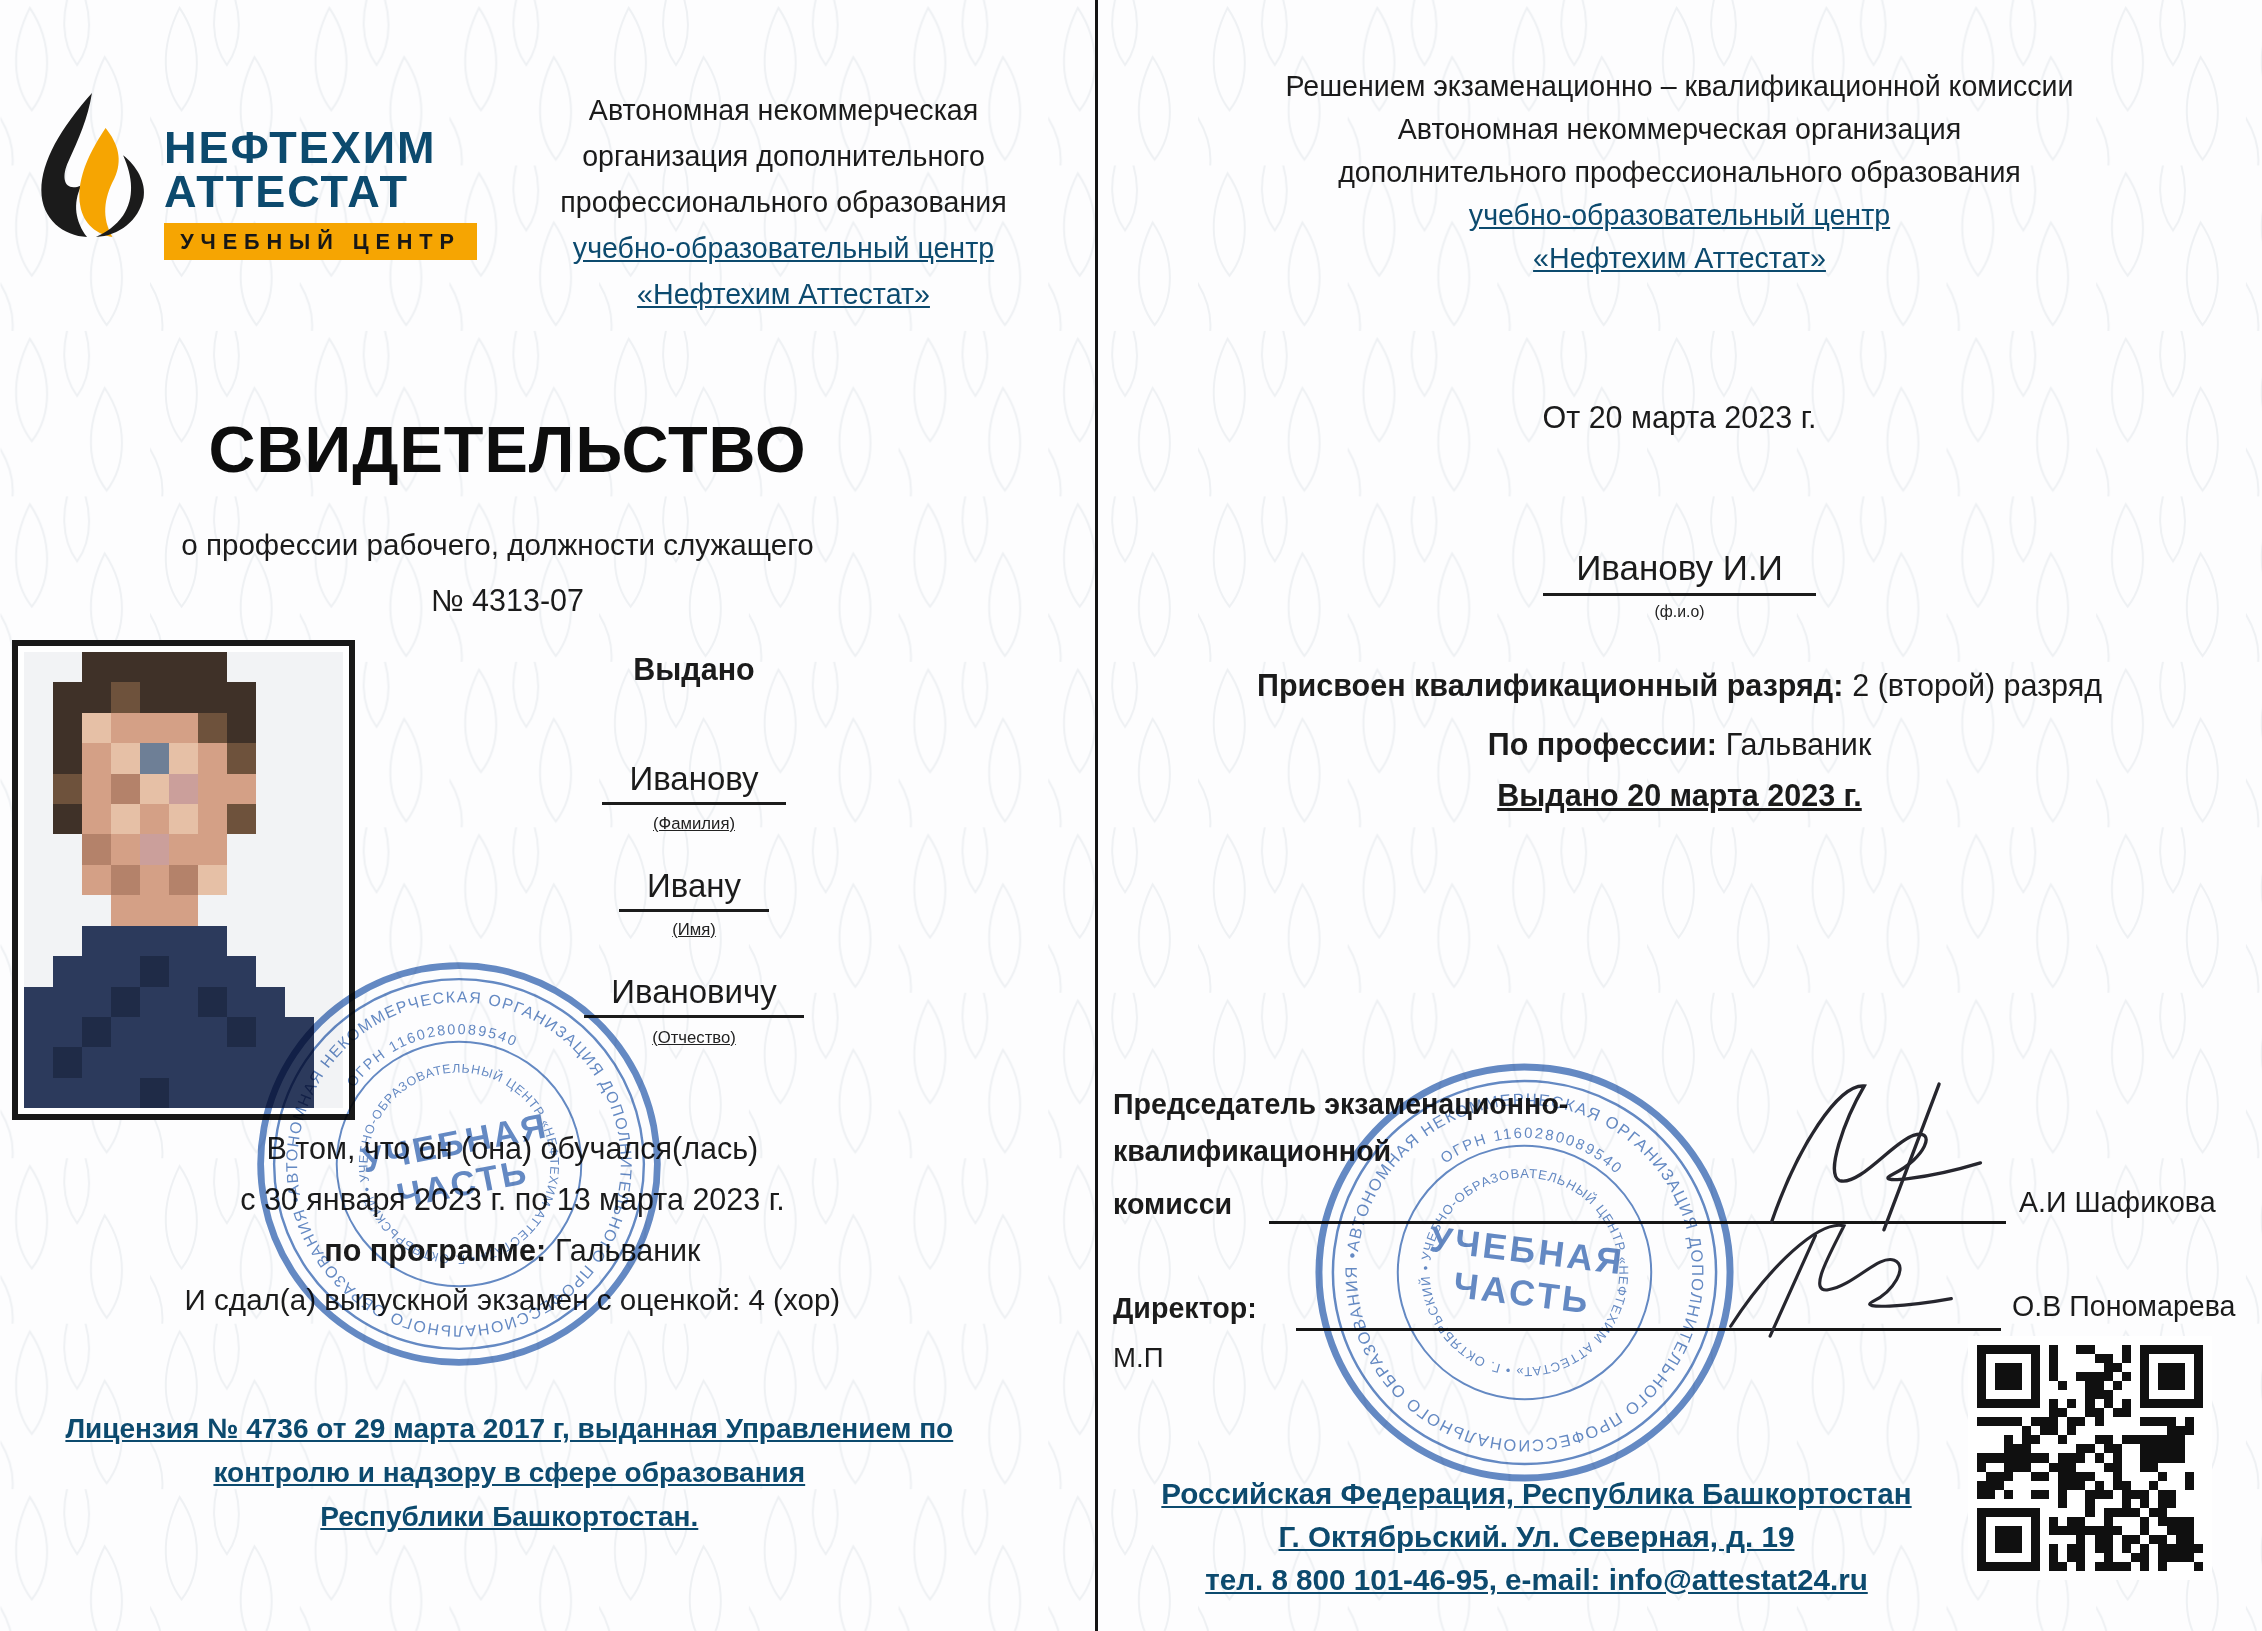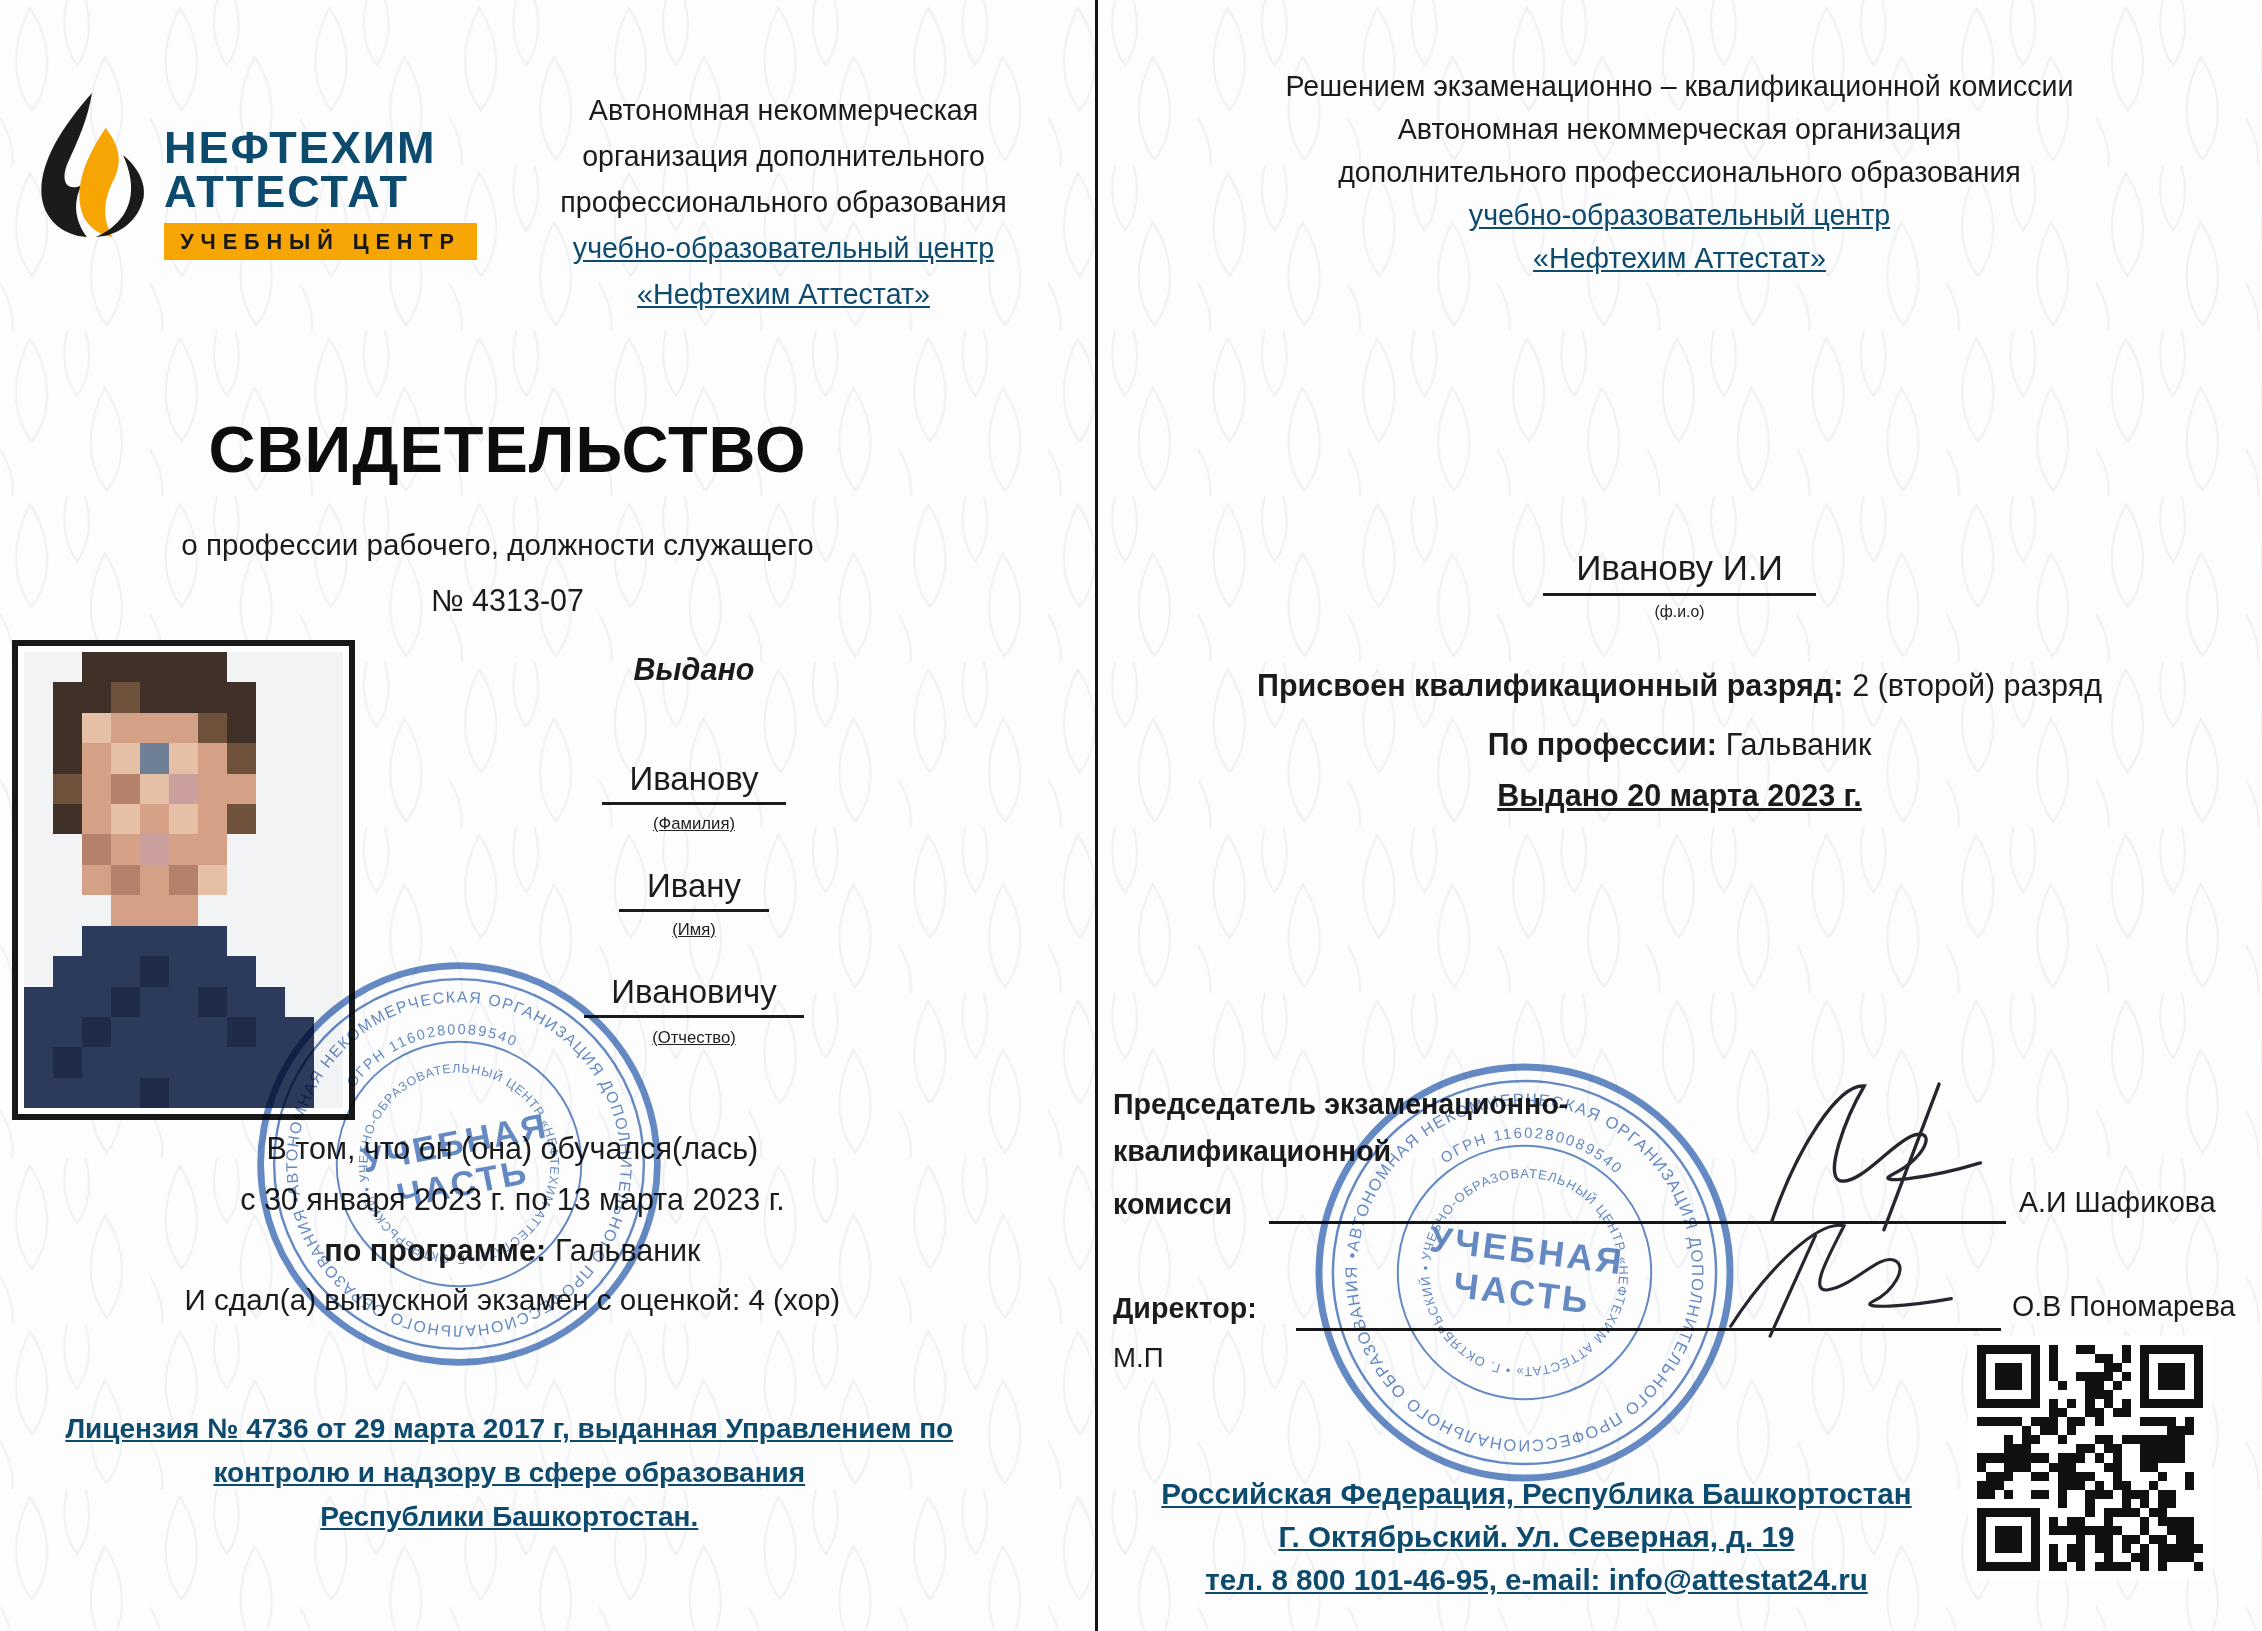--- a/index.html
+++ b/index.html
@@ -29,21 +29,21 @@
   #left-title{left:0px;top:412px;width:1015px;font-size:65px;font-weight:900;letter-spacing:1px;color:#0d0d0d;}
   #left-subtitle{left:0px;top:528px;width:995px;font-size:29.6px;}
   #left-number{left:0px;top:583px;width:1015px;font-size:30.5px;}
 
   
   #photo{left:11.8px;top:640px;width:343px;height:480px;background:#fff;border:6.9px solid #181818;box-sizing:border-box;padding:5.9px;}
   #photo svg{display:block;}
 
   
   .namecol{left:364px;width:660px;}
-  #issued-label{top:652px;font-size:30.5px;font-weight:bold;font-style:italic;}
+  #issued-label{top:652px;font-size:30.5px;font-weight:bold;}
   .uname{font-size:33px;}
   .uname span{display:inline-block;border-bottom:3px solid #1c1c1c;padding:0 27.6px 3.9px 27.6px;}
   #surname{top:760px;}
   #name{top:867px;}
   #patronymic{top:973px;}
   .ucap{font-size:16.7px;text-decoration:underline;color:#222;}
   #surname-cap{top:814px;}
   #name-cap{top:920px;}
   #patronymic-cap{top:1028px;}
 
@@ -348,20 +348,21 @@
   </svg>
 
   <div id="right-org" class="abs ctr layer">
     <div>Решением экзаменационно – квалификационной комиссии</div>
     <div>Автономная некоммерческая организация</div>
     <div>дополнительного профессионального образования</div>
     <div class="red">учебно-образовательный центр</div>
     <div class="red">«Нефтехим Аттестат»</div>
   </div>
 
+  <div id="r-date" class="abs ctr layer">От 20 марта 2023 г.</div>
 
   <div id="r-fio" class="abs ctr layer"><span>Иванову И.И</span></div>
   <div id="r-fio-cap" class="abs ctr layer">(ф.и.о)</div>
 
   <div id="r-grade" class="abs ctr layer">
     <span class="lbl">Присвоен квалификационный разряд:</span><span>2 (второй) разряд</span>
   </div>
   <div id="r-prof" class="abs ctr layer">
     <span class="lbl">По профессии:</span><span>Гальваник</span>
   </div>

